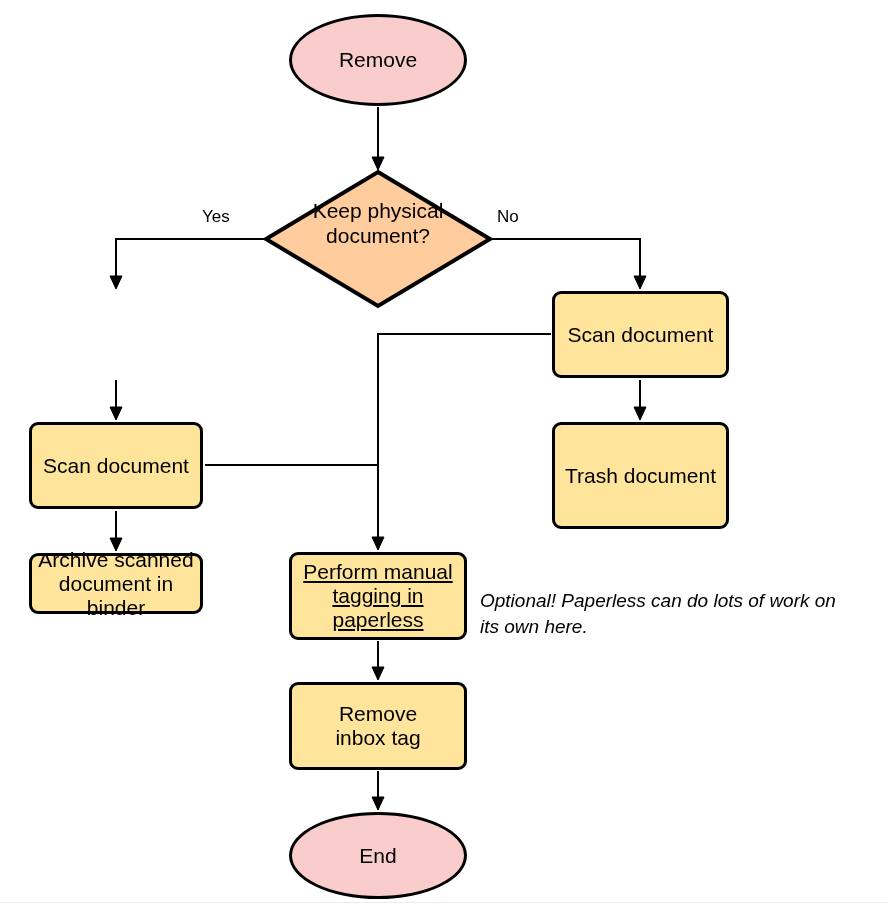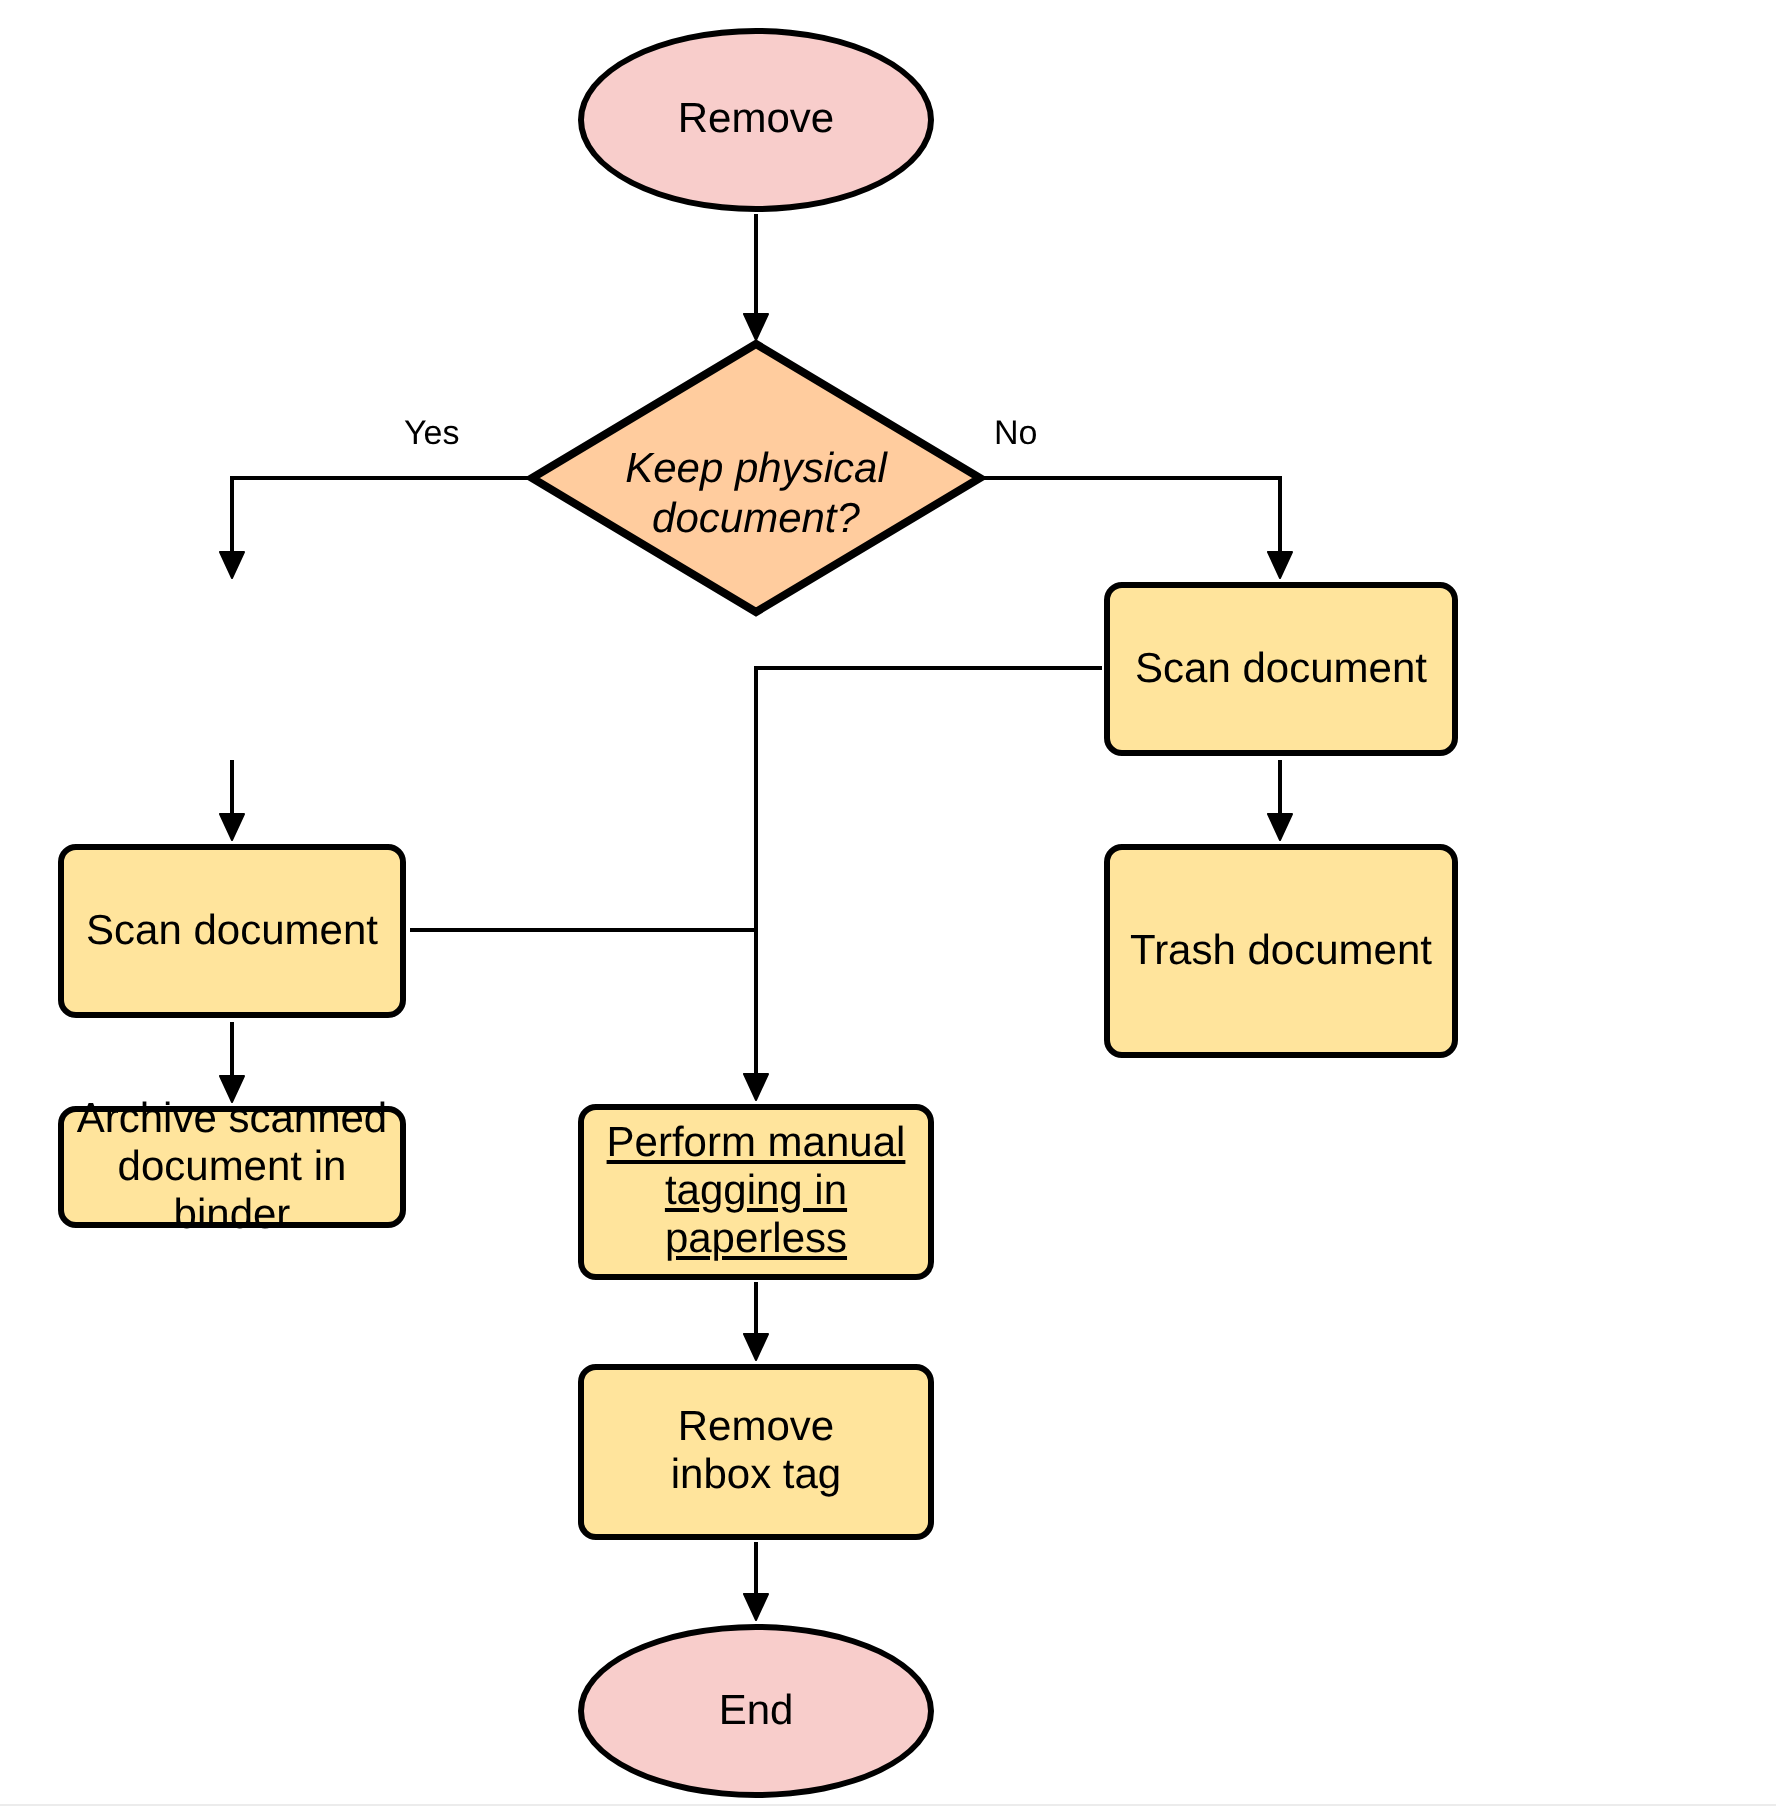--- a/index.html
+++ b/index.html
@@ -92,21 +92,21 @@
     <polyline points="378,641 378,679" fill="none" stroke="#000000" stroke-width="2" marker-end="url(#arrow)"></polyline>
     <polyline points="378,771 378,809" fill="none" stroke="#000000" stroke-width="2" marker-end="url(#arrow)"></polyline>
 
     <polygon points="378,172 490,239 378,306 266,239" fill="#FFCC9E" stroke="#000000" stroke-width="4"></polygon>
   </svg>
 
   <div class="node terminator" style="left:289px; top:14px; width:178px; height:92px;">
     <span>Remove</span>
   </div>
 
-  <div class="decision-label" style="left:278px; top:208px; width:200px; height:78px;font-style:italic;">
+  <div class="decision-label" style="left:278px; top:184px; width:200px; height:78px;">
     <span>Keep physical
 document?</span>
   </div>
 
   <div class="edge-label" style="left:202px; top:207px;">Yes</div>
   <div class="edge-label" style="left:497px; top:207px;">No</div>
 
   <div class="node process" style="left:29px; top:422px; width:174px; height:87px;">
     <span>Scan document</span>
   </div>
@@ -130,16 +130,18 @@
   </div>
   <div class="node process" style="left:289px; top:682px; width:178px; height:88px;">
     <span>Remove
 inbox tag</span>
   </div>
 
   <div class="node terminator" style="left:289px; top:812px; width:178px; height:87px;">
     <span>End</span>
   </div>
 
+  <div class="annotation" style="left:480px; top:588px; width:400px;">Optional! Paperless can do lots of work on
+its own here.</div>
 
   <div class="page-bottom-rule"></div>
 
 </div>
 
 </body></html>

